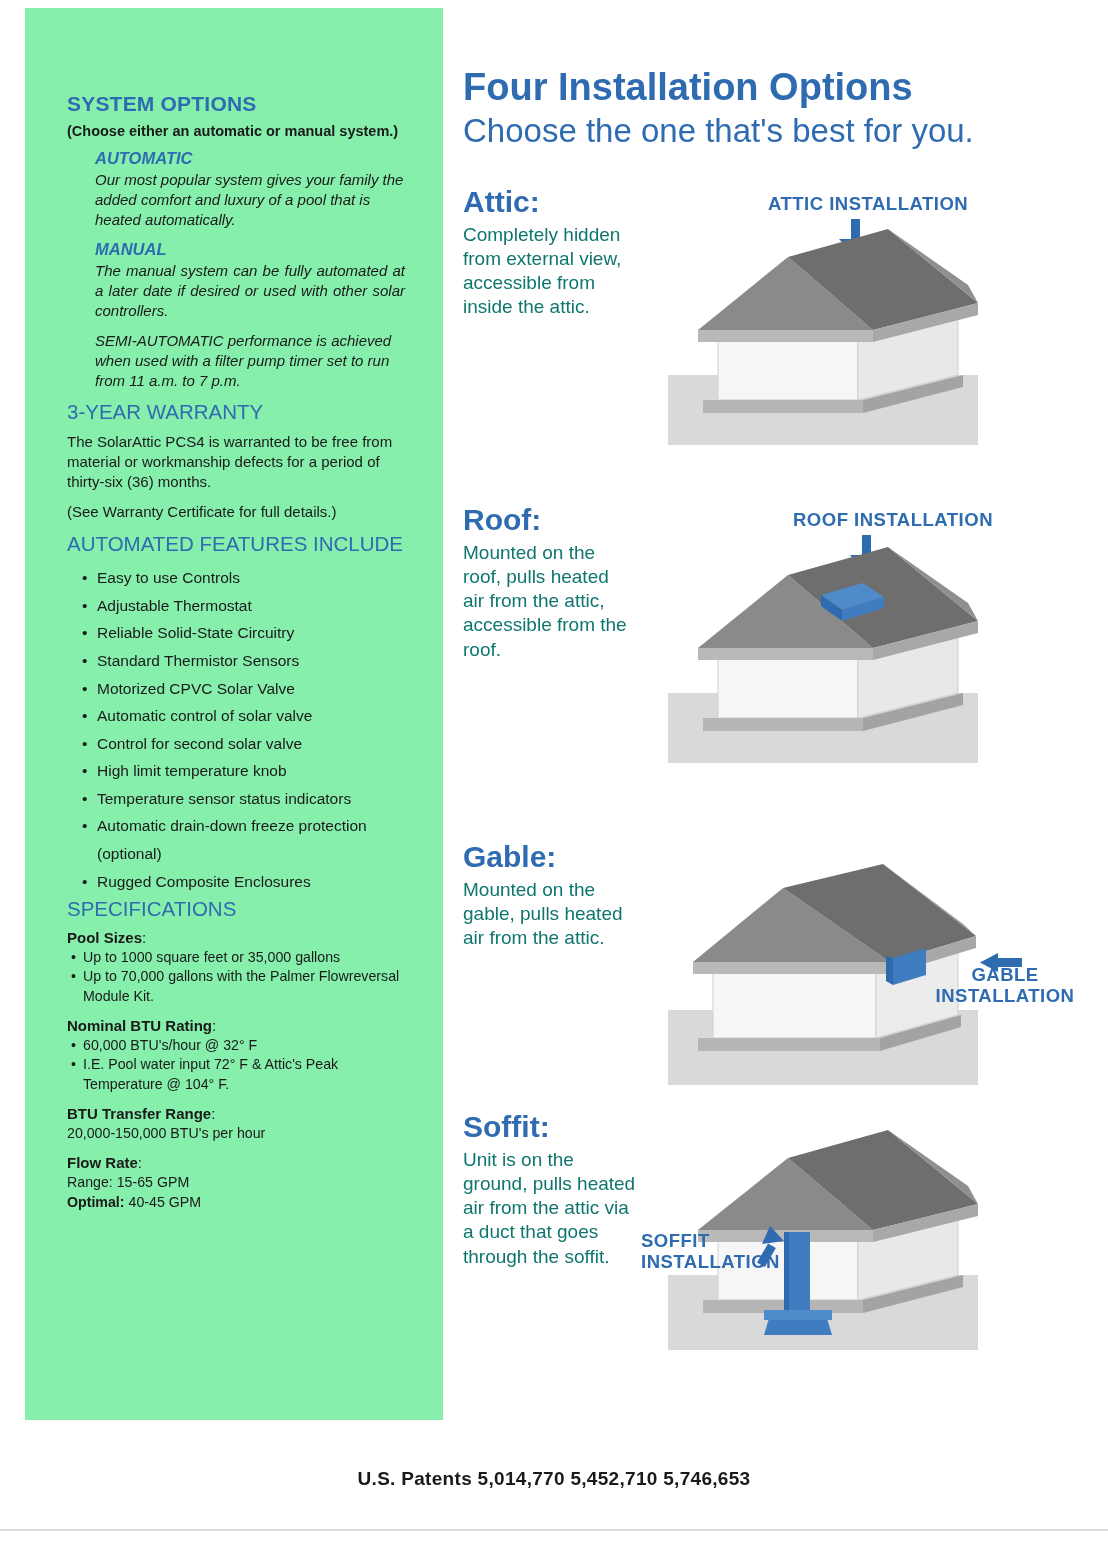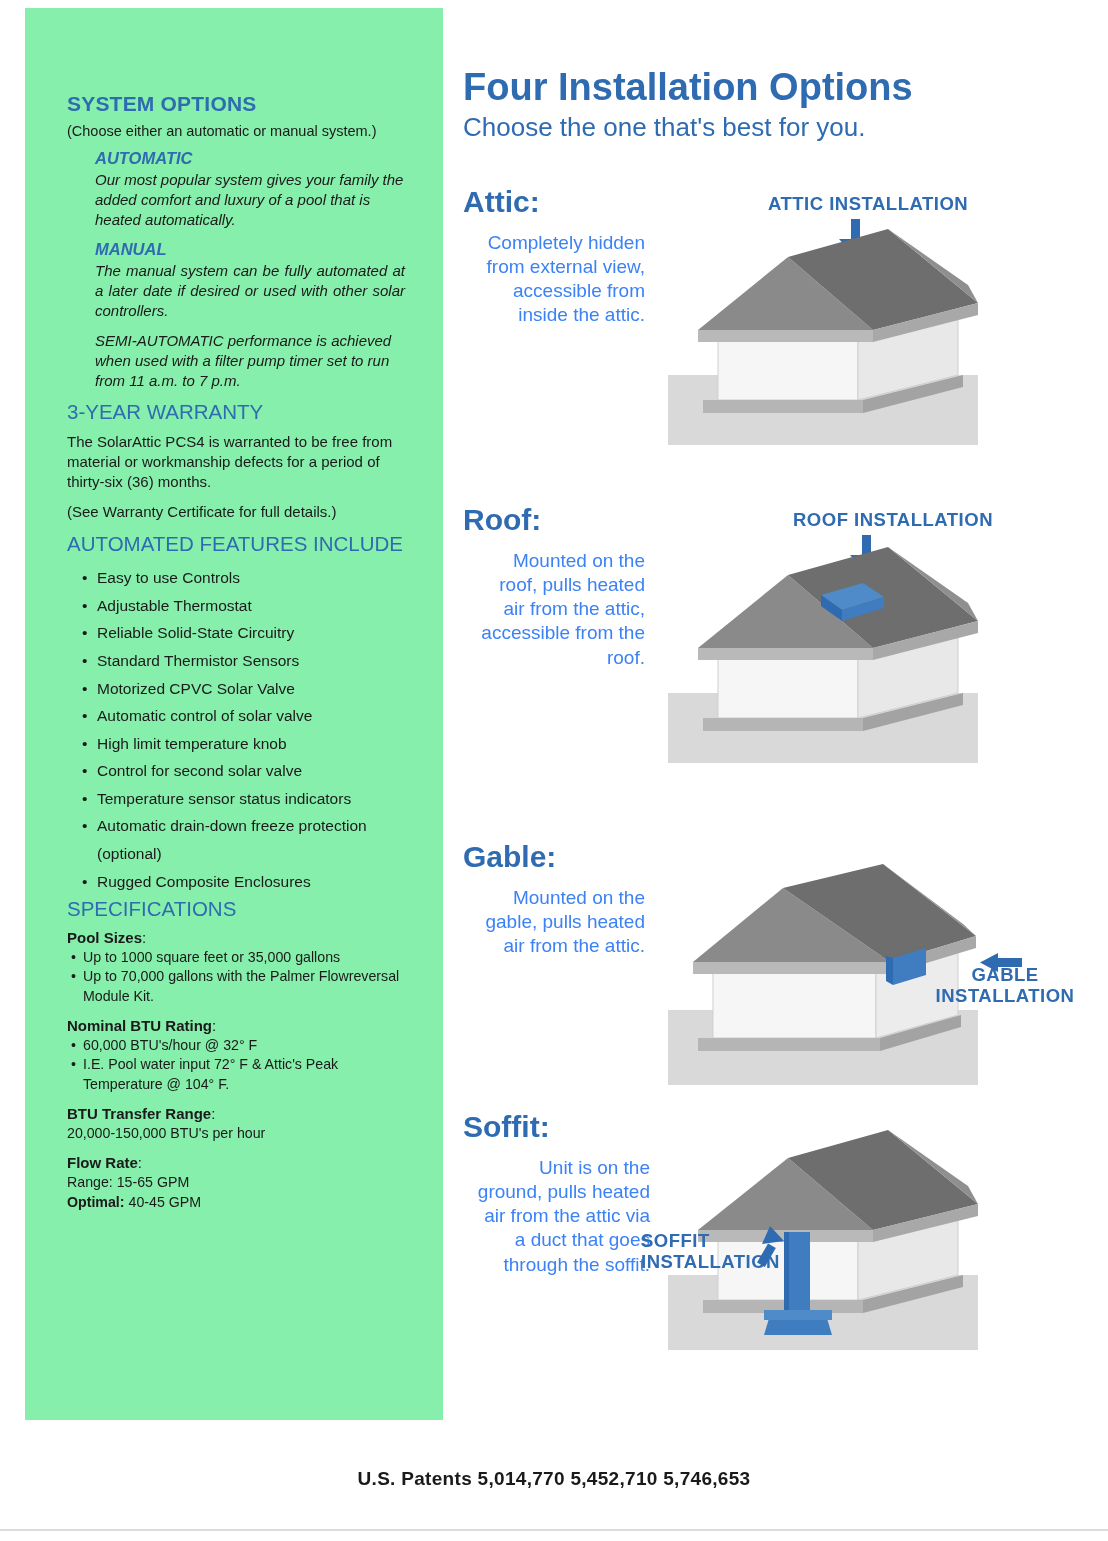--- a/index.html
+++ b/index.html
@@ -36,20 +36,21 @@
     color: #2f6bb0;
     font-size: 21px;
     font-weight: bold;
     letter-spacing: .2px;
     margin: 0 0 7px 0;
   }
   .sb-note {
     font-size: 14.5px;
     margin: 0 0 10px 0;
     color: #1a1a1a;
+    font-weight: bold;
   }
   .sub-block { margin-left: 28px; font-style: italic; }
   .sb-sub {
     color: #2f6bb0;
     font-size: 16.5px;
     font-weight: bold;
     margin: 6px 0 2px 0;
   }
   .sb-p {
     font-size: 15px;
@@ -120,44 +121,43 @@
   }
   .title {
     color: #2f6bb0;
     font-size: 38px;
     font-weight: bold;
     margin: 0;
     line-height: 1.05;
   }
   .subtitle {
     color: #2f6bb0;
-    font-size: 26px;
+    font-size: 33px;
     margin: 4px 0 0 0;
     font-weight: normal;
   }
 
   .section { position: absolute; left: 463px; width: 620px; height: 300px; }
   .sec-attic  { top: 185px; }
   .sec-roof   { top: 503px; }
   .sec-gable  { top: 840px; }
   .sec-soffit { top: 1110px; }
 
   .sec-head {
     color: #2f6bb0;
     font-size: 30px;
     font-weight: bold;
     margin: 0 0 4px 0;
   }
   .sec-text {
     font-size: 19px;
     line-height: 1.27;
     width: 170px;
-    margin: 12px;
-    color: #3b82f6;
-    text-align: right;
+    margin: 0;
+    color: #0f766e;
   }
   .sec-text.wide { width: 175px; }
 
   .art {
     position: absolute;
     left: 195px;
     top: 0;
     width: 425px;
     height: 300px;
   }
@@ -210,22 +210,22 @@
     <p class="sb-body">(See Warranty Certificate for full details.)</p>
 
     <h2 class="sb-h2">AUTOMATED FEATURES INCLUDE</h2>
     <ul class="feat">
       <li>Easy to use Controls</li>
       <li>Adjustable Thermostat</li>
       <li>Reliable Solid-State Circuitry</li>
       <li>Standard Thermistor Sensors</li>
       <li>Motorized CPVC Solar Valve</li>
       <li>Automatic control of solar  valve</li>
+      <li>Control for second solar valve</li>
       <li>High limit temperature knob</li>
-      <li>Control for second solar valve</li>
       <li>Temperature sensor status indicators</li>
       <li>Automatic drain-down freeze protection (optional)</li>
       <li>Rugged Composite Enclosures</li>
     </ul>
 
     <h2 class="sb-h2">SPECIFICATIONS</h2>
 
     <div class="spec-grp">
       <div class="spec-title"><span>Pool Sizes</span><span class="nb">:</span></div>
       <ul class="spec">

